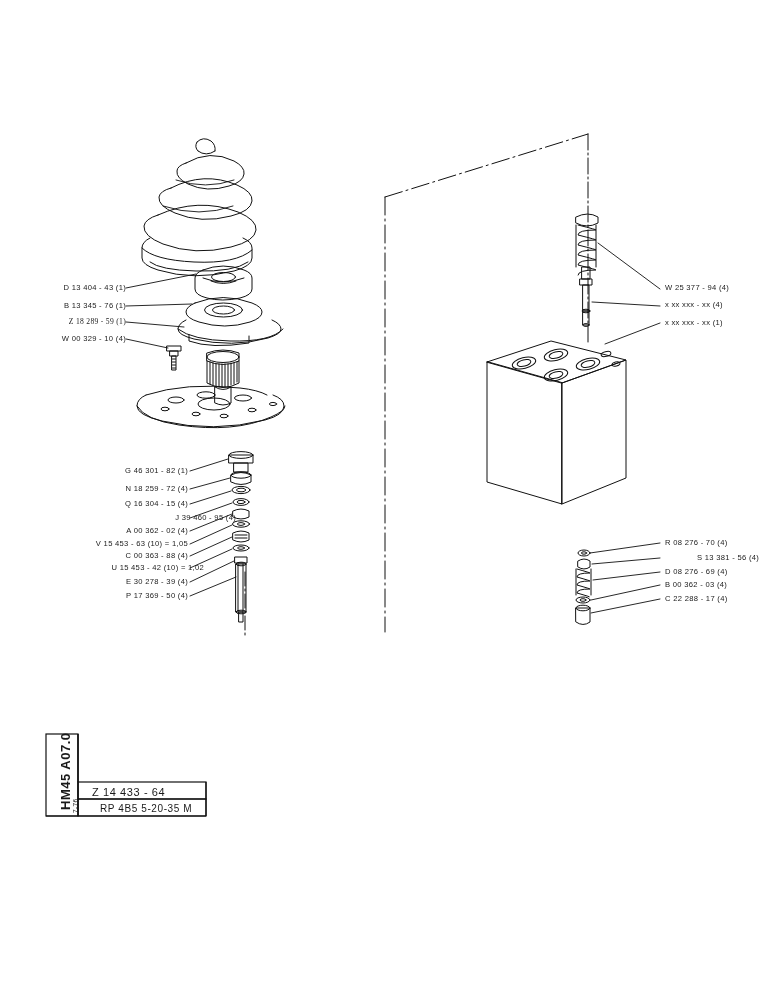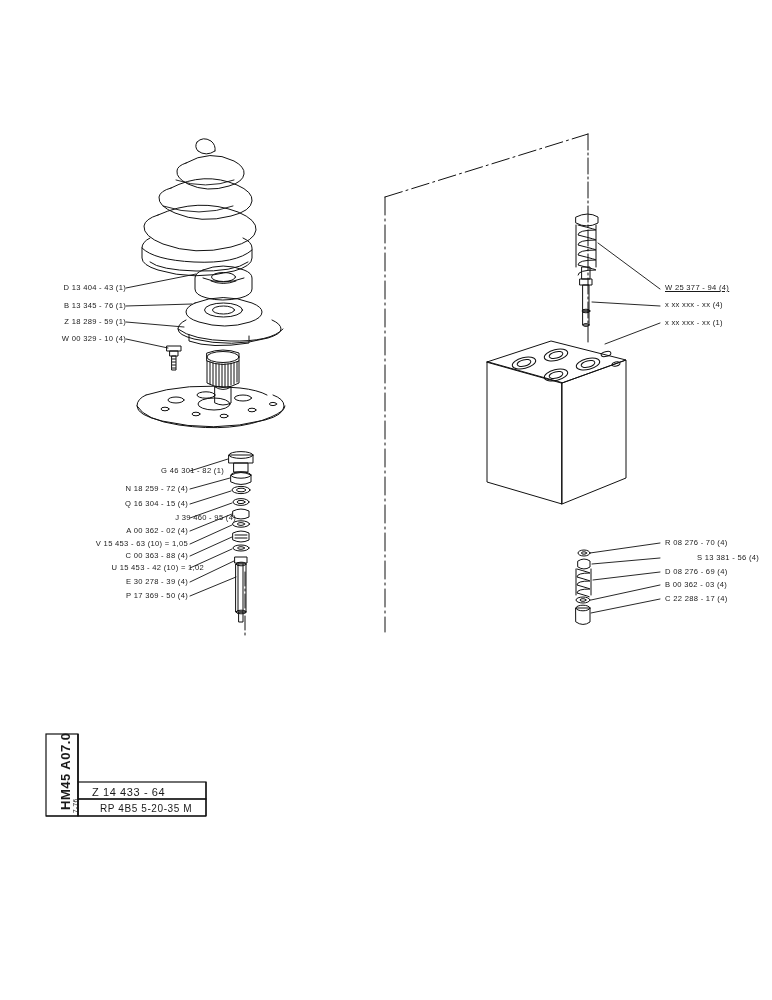--- a/index.html
+++ b/index.html
@@ -272,35 +272,35 @@
       <rect x="46" y="722" width="160" height="82" stroke-width="1.2" fill="none" opacity="0"></rect>
       <path d="M78 722 L78 770" stroke-width="1"></path>
       <path d="M46 804 L206 804"></path>
       <path d="M206 770 L206 804"></path>
       <path d="M78 722 L78 804"></path>
     </g>
   </svg>
 
   <div class="lbl r" style="left:0;width:126px;top:271px;">D 13 404 - 43 (1)</div>
   <div class="lbl r" style="left:0;width:126px;top:289px;">B 13 345 - 76 (1)</div>
-  <div class="lbl r" style="left:0;width:126px;top:305px;">Z 18 289 - 59 (1)</div>
+  <div class="lbl r" style="left:0;width:126px;top:305px;font-family:Liberation Serif, serif;">Z 18 289 - 59 (1)</div>
   <div class="lbl r" style="left:0;width:126px;top:322px;">W 00 329 - 10 (4)</div>
 
-  <div class="lbl r" style="left:0;width:188px;top:454px;margin-left:36px;">G 46 301 - 82 (1)</div>
+  <div class="lbl r" style="left:0;width:188px;top:454px;">G 46 301 - 82 (1)</div>
   <div class="lbl r" style="left:0;width:188px;top:472px;">N 18 259 - 72 (4)</div>
   <div class="lbl r" style="left:0;width:188px;top:487px;">Q 16 304 - 15 (4)</div>
   <div class="lbl r" style="left:0;width:188px;top:501px;margin-left:48px;">J 39 460 - 95 (4)</div>
   <div class="lbl r" style="left:0;width:188px;top:514px;">A 00 362 - 02 (4)</div>
   <div class="lbl r" style="left:0;width:188px;top:527px;">V 15 453 - 63 (10) = 1,05</div>
   <div class="lbl r" style="left:0;width:188px;top:539px;">C 00 363 - 88 (4)</div>
   <div class="lbl r" style="left:0;width:188px;top:551px;padding-left:16px;">U 15 453 - 42 (10) = 1,02</div>
   <div class="lbl r" style="left:0;width:188px;top:565px;">E 30 278 - 39 (4)</div>
   <div class="lbl r" style="left:0;width:188px;top:579px;">P 17 369 - 50 (4)</div>
 
-  <div class="lbl" style="left:665px;top:271px;text-decoration:underline;">W 25 377 - 94 (4)</div>
+  <div class="lbl" style="left:665px;top:271px;">W 25 377 - 94 (4)</div>
   <div class="lbl" style="left:665px;top:288px;">x xx xxx - xx (4)</div>
   <div class="lbl" style="left:665px;top:306px;">x xx xxx - xx (1)</div>
 
   <div class="lbl" style="left:665px;top:526px;">R 08 276 - 70 (4)</div>
   <div class="lbl" style="left:665px;top:541px;padding-left:32px;">S 13 381 - 56 (4)</div>
   <div class="lbl" style="left:665px;top:555px;">D 08 276 - 69 (4)</div>
   <div class="lbl" style="left:665px;top:568px;">B 00 362 - 03 (4)</div>
   <div class="lbl" style="left:665px;top:582px;">C 22 288 - 17 (4)</div>
 
   <div class="tb-code" style="left:58px;top:798px;transform:rotate(-90deg);">HM45 A07.0</div>

